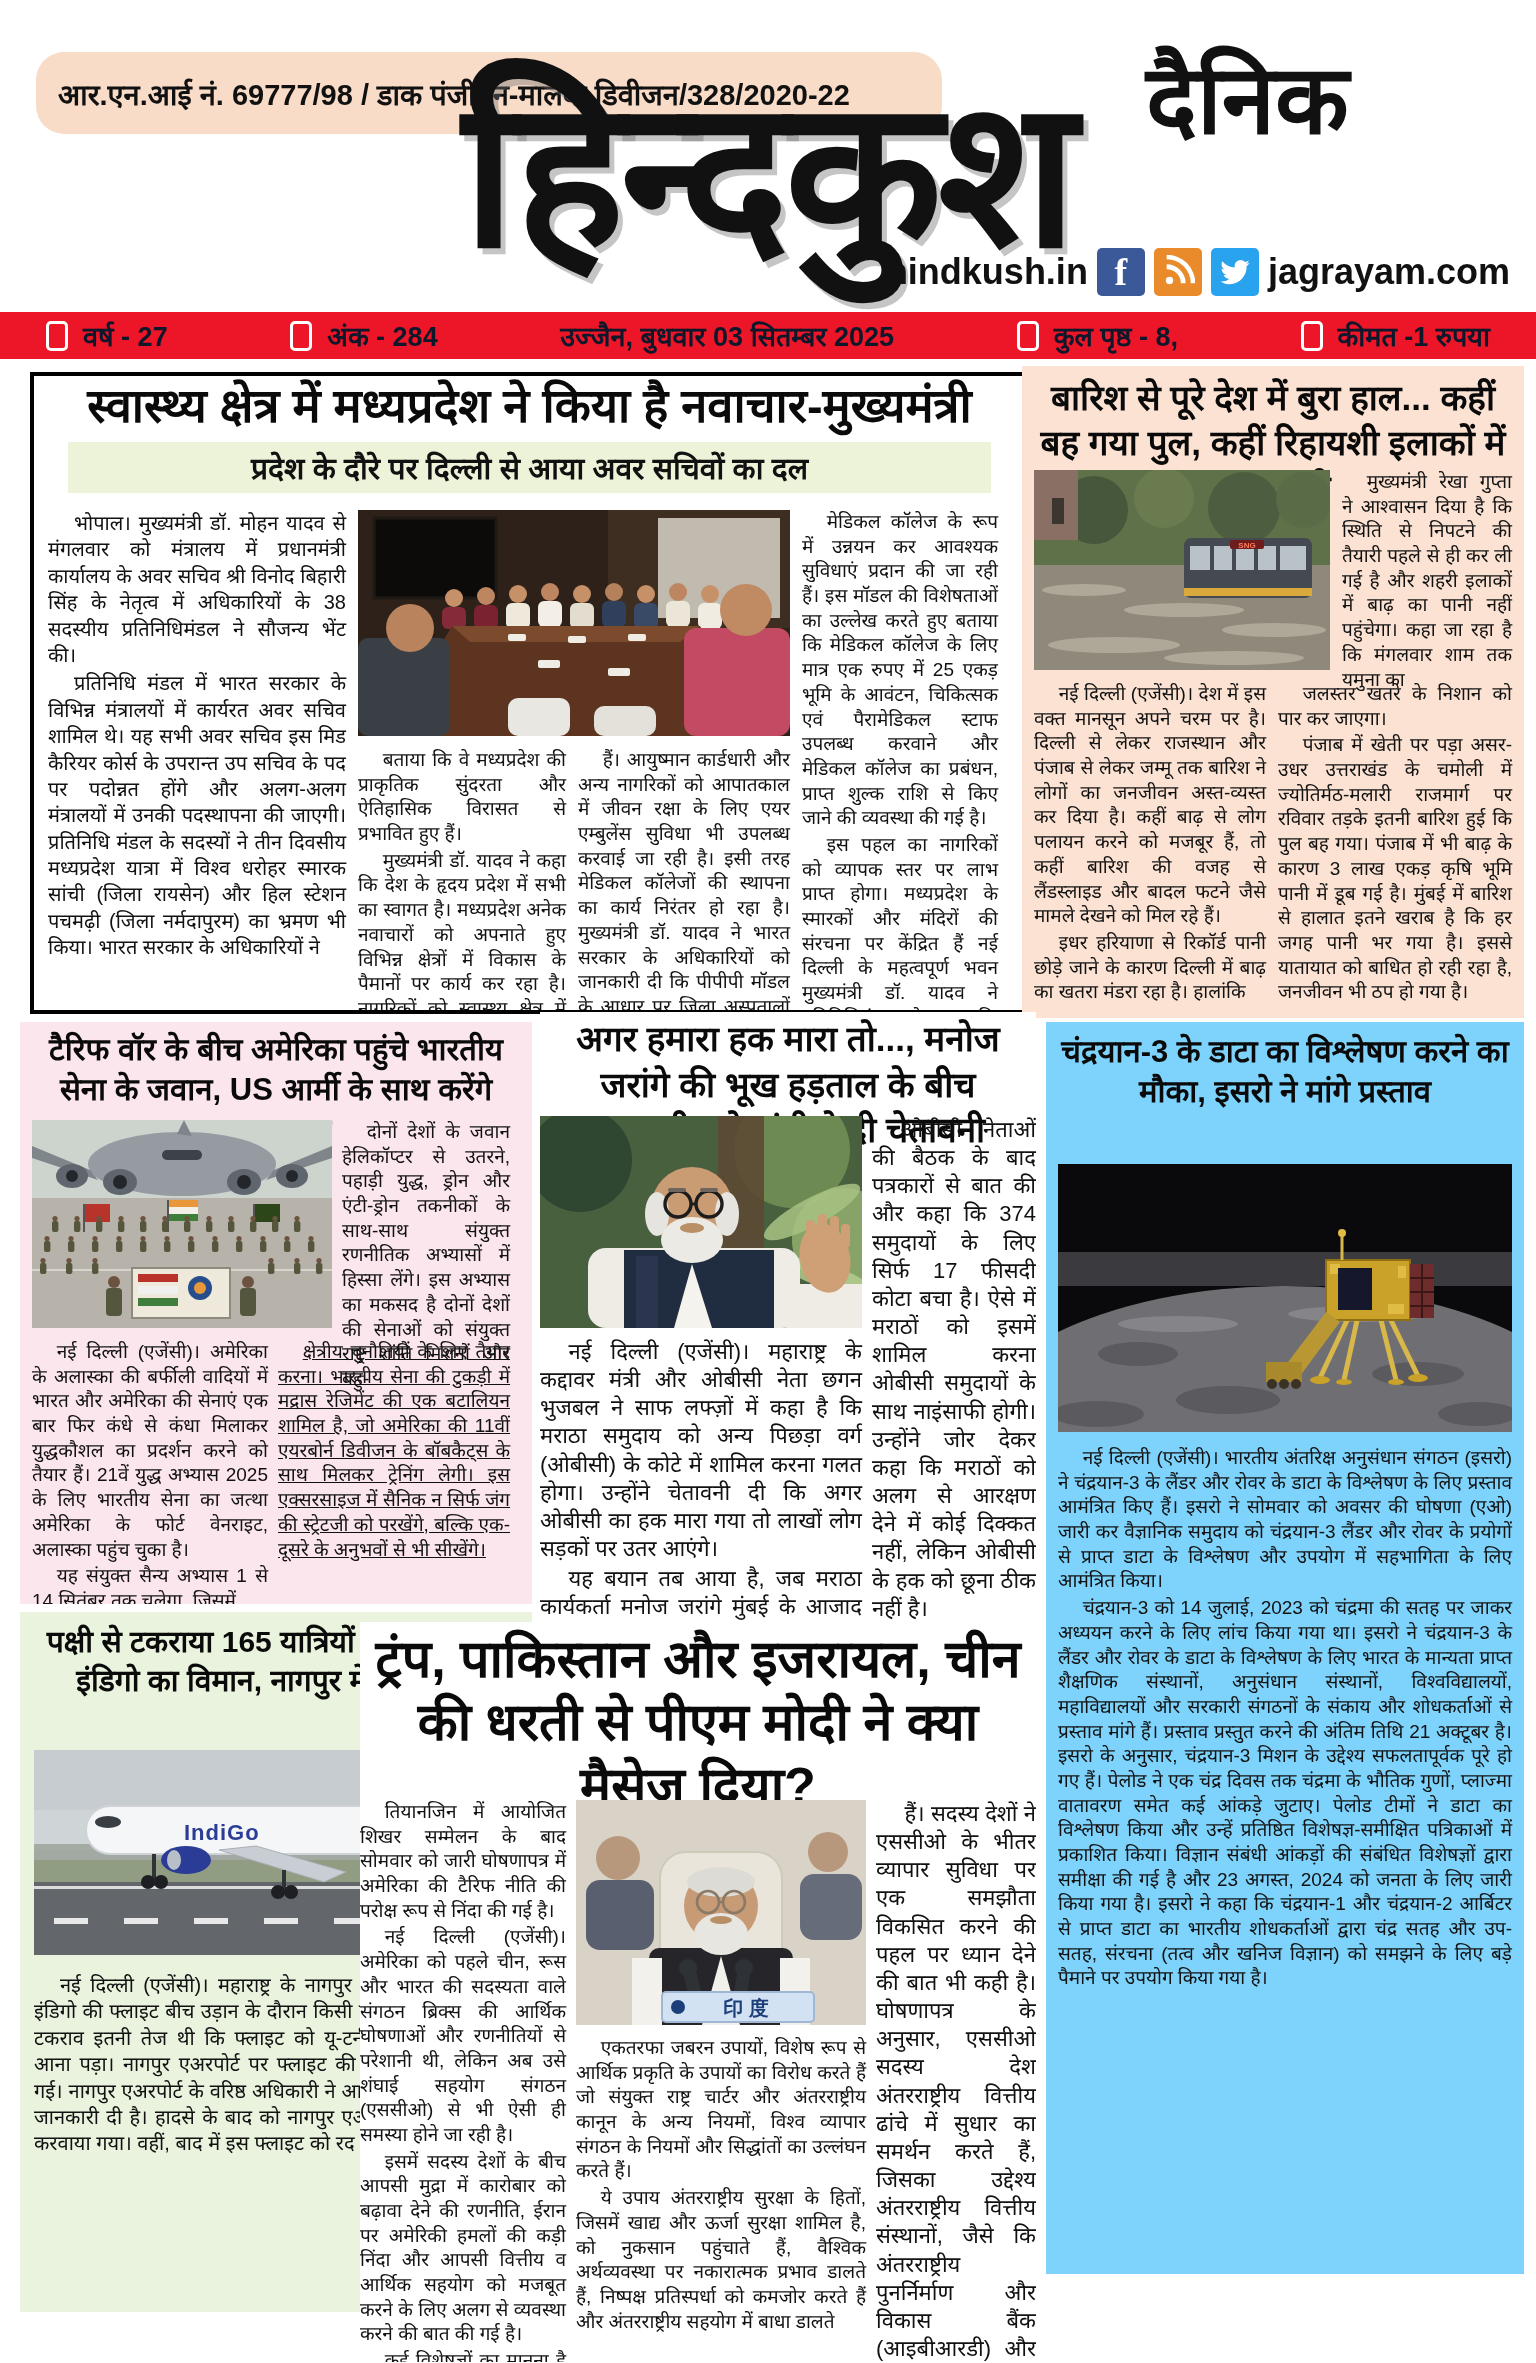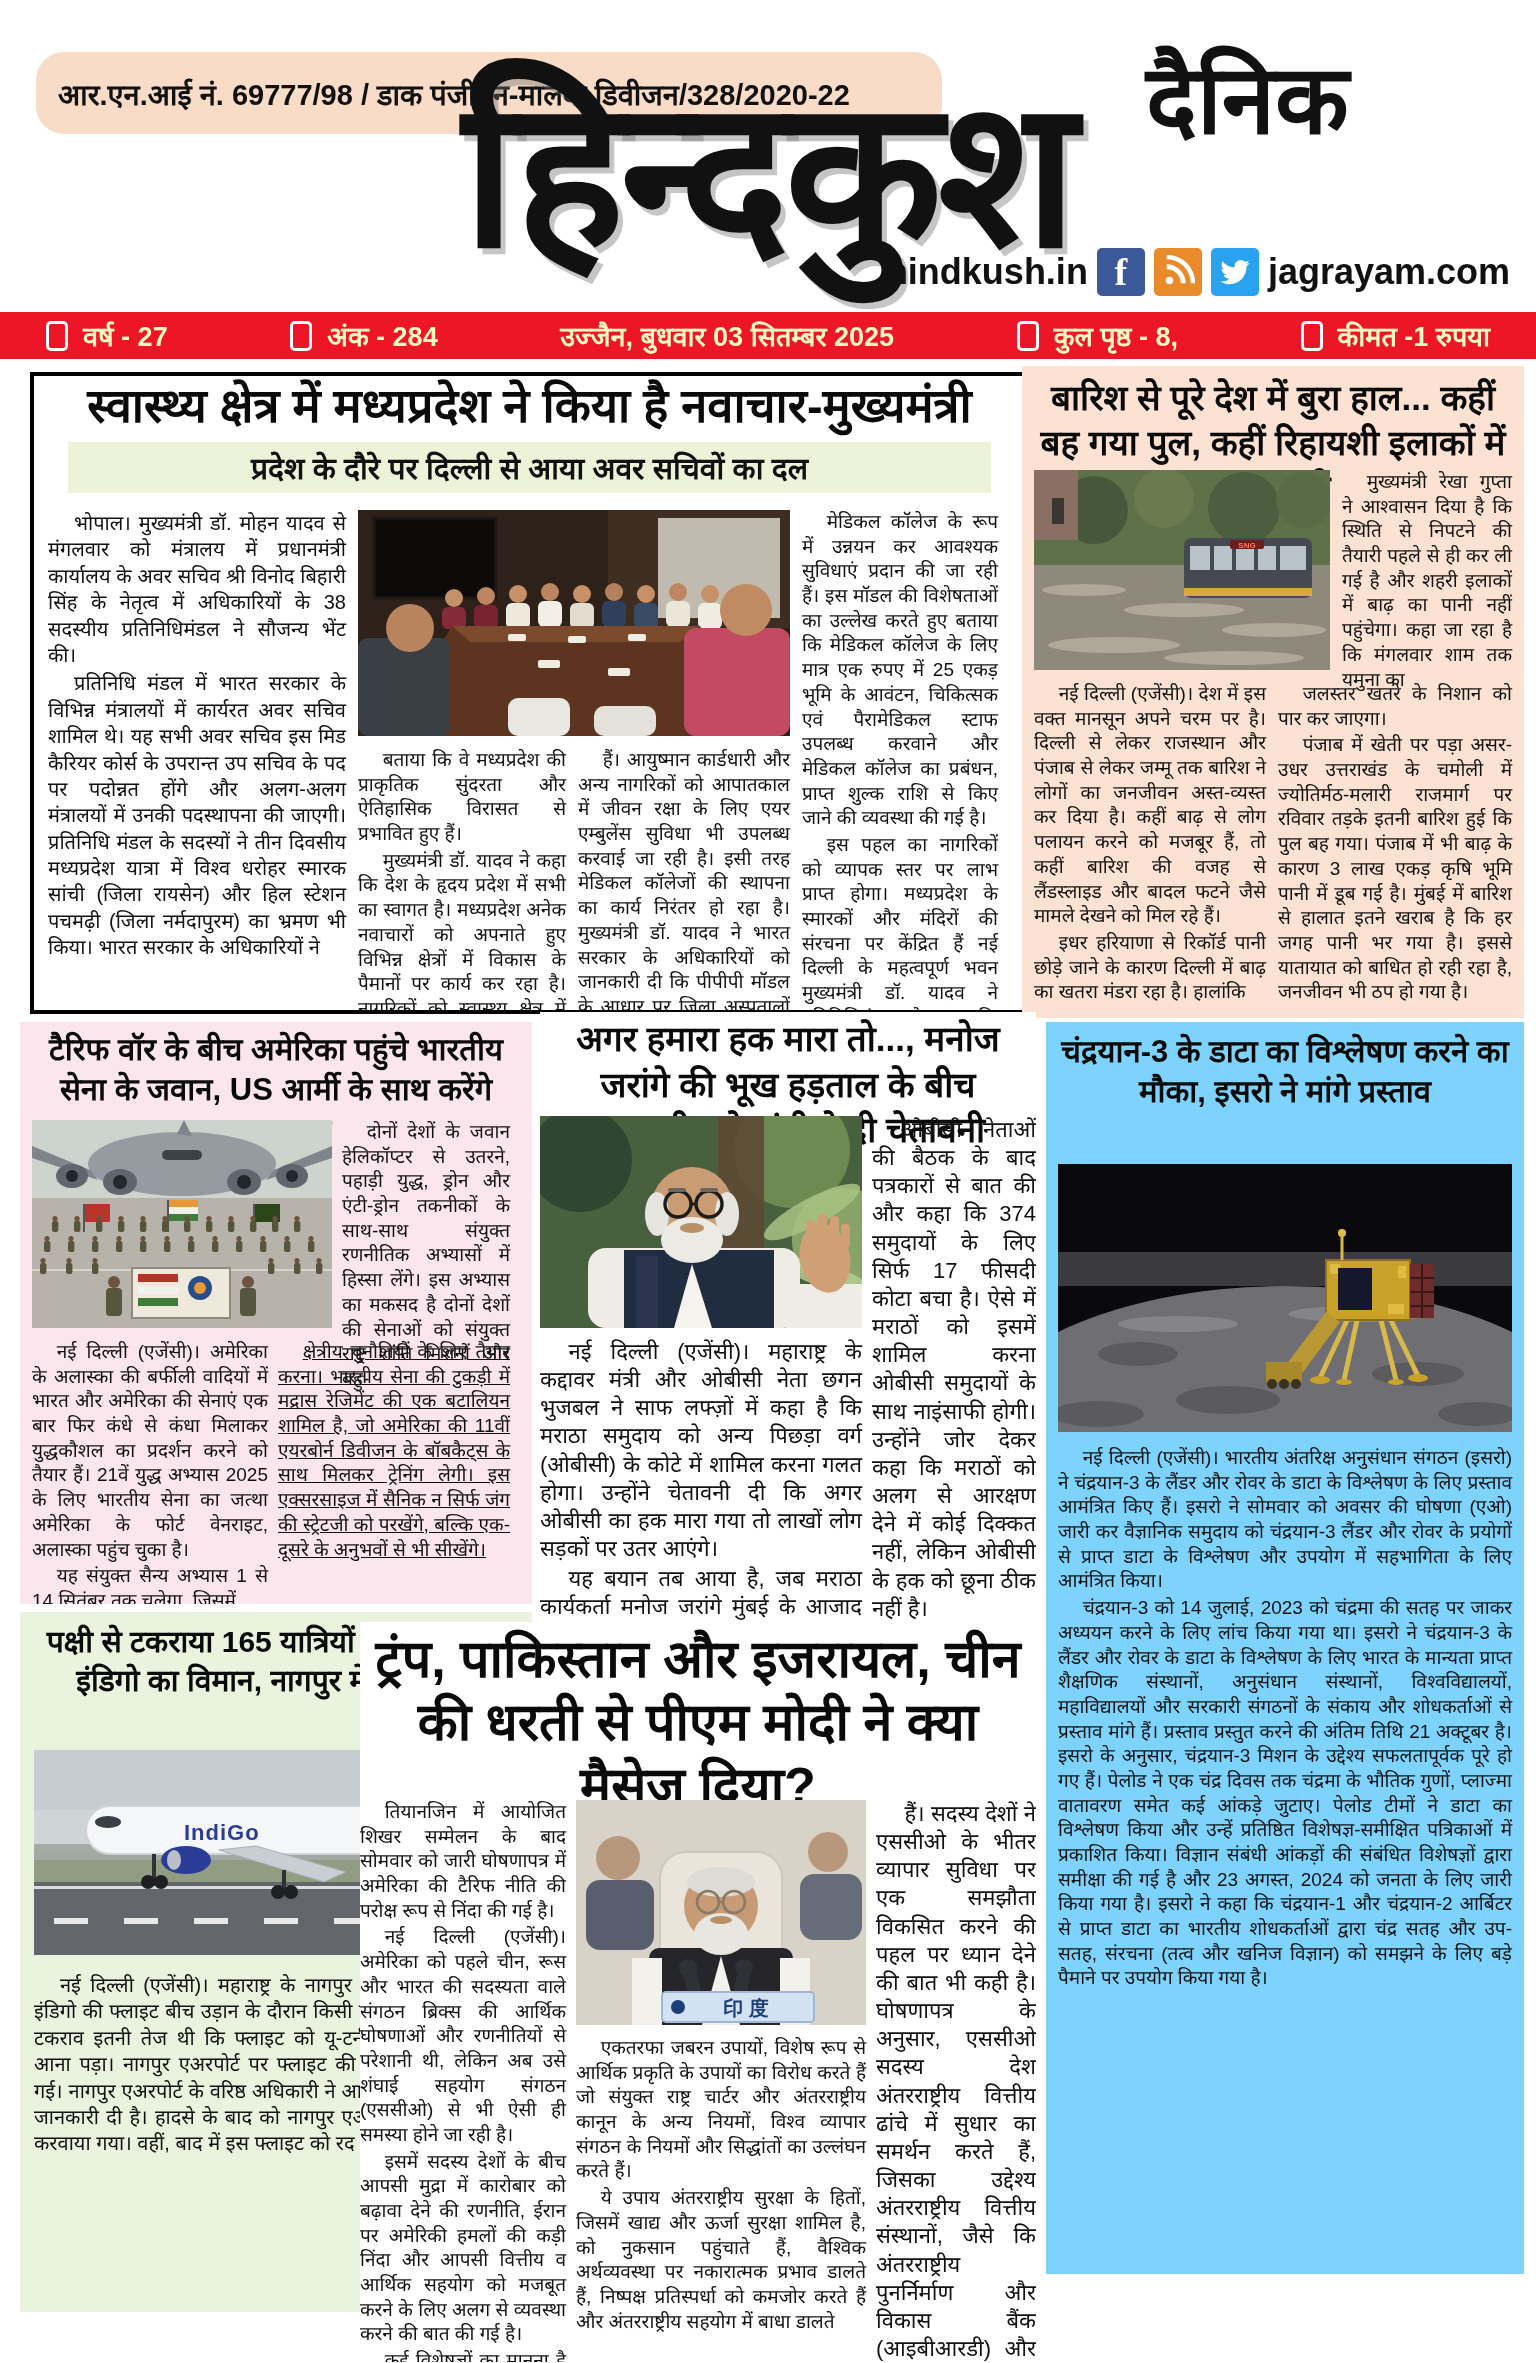--- a/index.html
+++ b/index.html
@@ -14,21 +14,21 @@
        font-size:205px;font-weight:800;line-height:1.15;letter-spacing:-4px;
        text-shadow:5px 6px 0 rgba(110,110,110,.4);}
   .webrow{position:absolute;top:248px;right:26px;display:flex;align-items:center;gap:9px;
        font-size:36px;font-weight:bold;z-index:6;}
   .webrow .sicon{width:48px;height:48px;border-radius:5px;display:flex;align-items:center;
        justify-content:center;box-sizing:border-box;}
   .fb{background:#3b5998;color:#fff;font-size:38px;font-weight:bold;font-family:"Liberation Serif",serif;}
   .rss{background:#e98a2b;}
   .tw{background:#2aa3ef;}
   
-  .redbar{position:absolute;left:0;top:312px;width:1536px;height:47px;background:#ed1528;color:#fef9c3;
+  .redbar{position:absolute;left:0;top:312px;width:1536px;height:47px;background:#ed1528;color:#0f172a;
        display:flex;align-items:center;justify-content:space-between;padding:0 46px;
        box-sizing:border-box;font-size:27px;font-weight:bold;z-index:4;}
   .redbar .item{display:flex;align-items:center;gap:15px;white-space:nowrap;}
   .sq{width:16px;height:24px;border:3px solid #fff;border-radius:5px;display:inline-block;}
   
   .box{position:absolute;box-sizing:border-box;overflow:hidden;}
   .h{font-weight:800;text-align:center;color:#0a0a0a;margin:0;}
   .body p{margin:0 0 2px 0;text-align:justify;text-indent:1.3em;}
   .fs20 p{font-size:20px;line-height:1.32;}
   .fs19 p{font-size:19px;line-height:1.3;}

